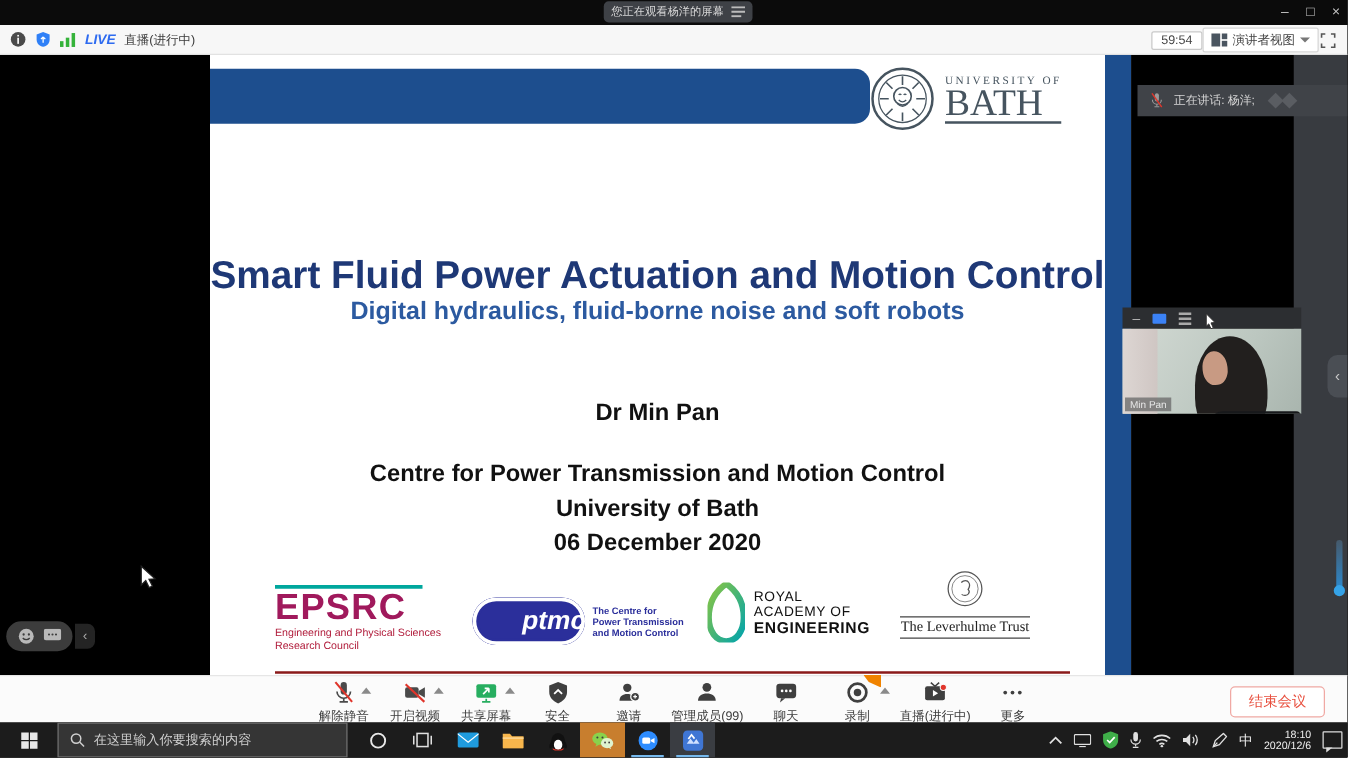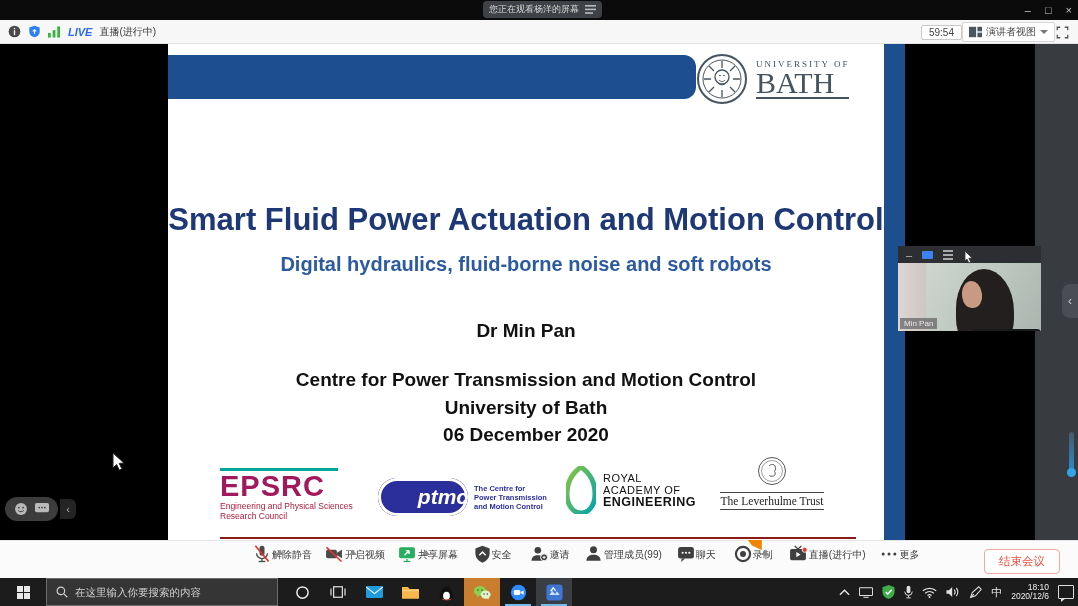--- a/index.html
+++ b/index.html
@@ -39,21 +39,21 @@
 
   .uob-logo { position:absolute; left:528px; top:6px; width:180px; height:58px; display:flex;
               align-items:center; gap:8px; }
   .uob-text { display:flex; flex-direction:column; }
   .uob-small { font-size:9px; letter-spacing:2px; color:#46545f; font-family:"Liberation Serif",serif; }
   .uob-large { font-size:30px; line-height:28px; color:#46545f; font-family:"Liberation Serif",serif;
                border-bottom:2px solid #46545f; }
 
   .slide-title { position:absolute; left:0; top:158px; width:716px; text-align:center;
                  font-size:31px; font-weight:bold; color:#1e3876; }
-  .slide-subtitle { position:absolute; left:0; top:209px; width:716px; text-align:center;
+  .slide-subtitle { position:absolute; left:0; top:194px; width:716px; text-align:center;
                     font-size:20px; font-weight:bold; color:#2c5aa0; }
   .slide-presenter { position:absolute; left:0; top:276px; width:716px; text-align:center;
                      font-size:19px; font-weight:bold; color:#111; }
   .slide-affil { position:absolute; left:0; top:325px; width:716px; text-align:center;
                  font-size:19px; font-weight:bold; color:#111; }
   .slide-inst { position:absolute; left:0; top:353px; width:716px; text-align:center;
                 font-size:19px; font-weight:bold; color:#111; }
   .slide-date { position:absolute; left:0; top:380px; width:716px; text-align:center;
                 font-size:19px; font-weight:bold; color:#111; }
 
@@ -121,21 +121,21 @@
                     border-radius:0 6px 6px 0; color:#aaa; font-size:11px; display:flex;
                     align-items:center; justify-content:center; }
 
   
   .cursor { position:absolute; z-index:9; }
 
   
   .meet-toolbar { position:absolute; left:0; top:540px; width:1078px; height:38px; background:#fbfbfb;
                   border-top:1px solid #e6e6e6; }
   .tb-items { position:absolute; left:252px; top:2px; display:flex; gap:11px; }
-  .tb-item { display:flex; flex-direction:row; align-items:center; min-width:46px; cursor:default;justify-content:center; }
+  .tb-item { display:flex; flex-direction:column; align-items:center; min-width:46px; cursor:default; }
   .tb-icon-row { position:relative; height:22px; display:flex; align-items:center; }
   .tb-caret { position:absolute; right:-12px; top:7px; width:0; height:0;
               border-left:4px solid transparent; border-right:4px solid transparent;
               border-bottom:5px solid #8a8a8a; }
   .tb-label { font-size:10px; color:#3c3c3c; margin-top:1px; white-space:nowrap; }
   .rec-badge { position:absolute; right:-9px; top:-3px; width:14px; height:10px; background:#f08300;
                clip-path:polygon(0 0,100% 0,100% 100%,30% 55%); }
   .end-btn { position:absolute; right:18px; top:8px; padding:4px 14px; background:#fff;
              border:1px solid #f0a9a4; border-radius:4px; color:#e8503f; font-size:11.5px; }
 
@@ -292,20 +292,34 @@
         </svg>
         <div class="lever-name">The Leverhulme Trust</div>
       </div>
 
       <div class="slide-redline"></div>
     </div>
 
     <div class="right-black"></div>
     <div class="right-gray"></div>
 
+    <div class="speaking-bar">
+      <svg width="11" height="13" viewBox="0 0 16 20">
+        <rect x="5.5" y="1" width="5" height="10" rx="2.5" fill="#9a9a9a"></rect>
+        <path d="M2.5 9a5.5 5.5 0 0 0 11 0" stroke="#9a9a9a" stroke-width="1.4" fill="none"></path>
+        <line x1="8" y1="14.5" x2="8" y2="17" stroke="#9a9a9a" stroke-width="1.4"></line>
+        <line x1="5" y1="17.5" x2="11" y2="17.5" stroke="#9a9a9a" stroke-width="1.4"></line>
+        <line x1="2" y1="1" x2="14" y2="18" stroke="#e0352b" stroke-width="1.8"></line>
+      </svg>
+      <span>正在讲话: 杨洋;</span>
+      <div class="watermark">
+          <i></i>
+          <i></i>
+        </div>
+    </div>
 
     <div class="video-thumb">
       <div class="thumb-bar">
         <span class="thumb-min">–</span>
         <span class="thumb-bluerect"></span>
         <span class="thumb-list">
             <i></i>
             <i></i>
             <i></i>
           </span>

